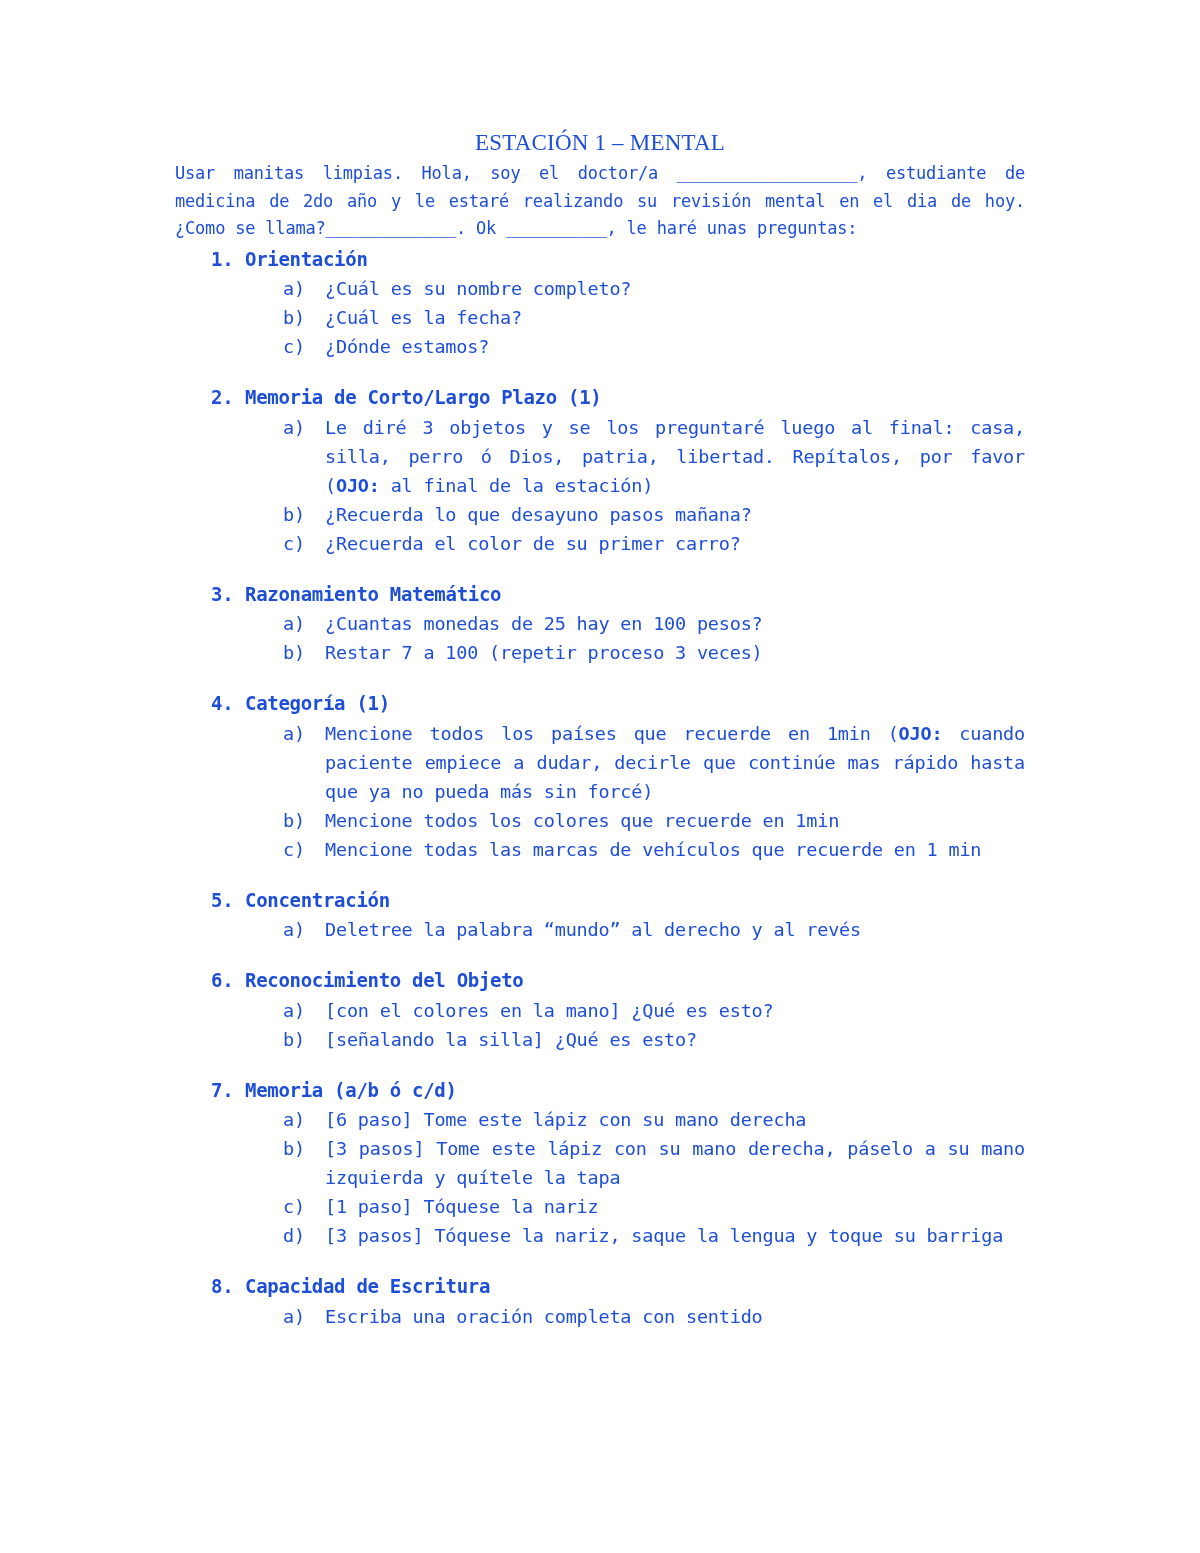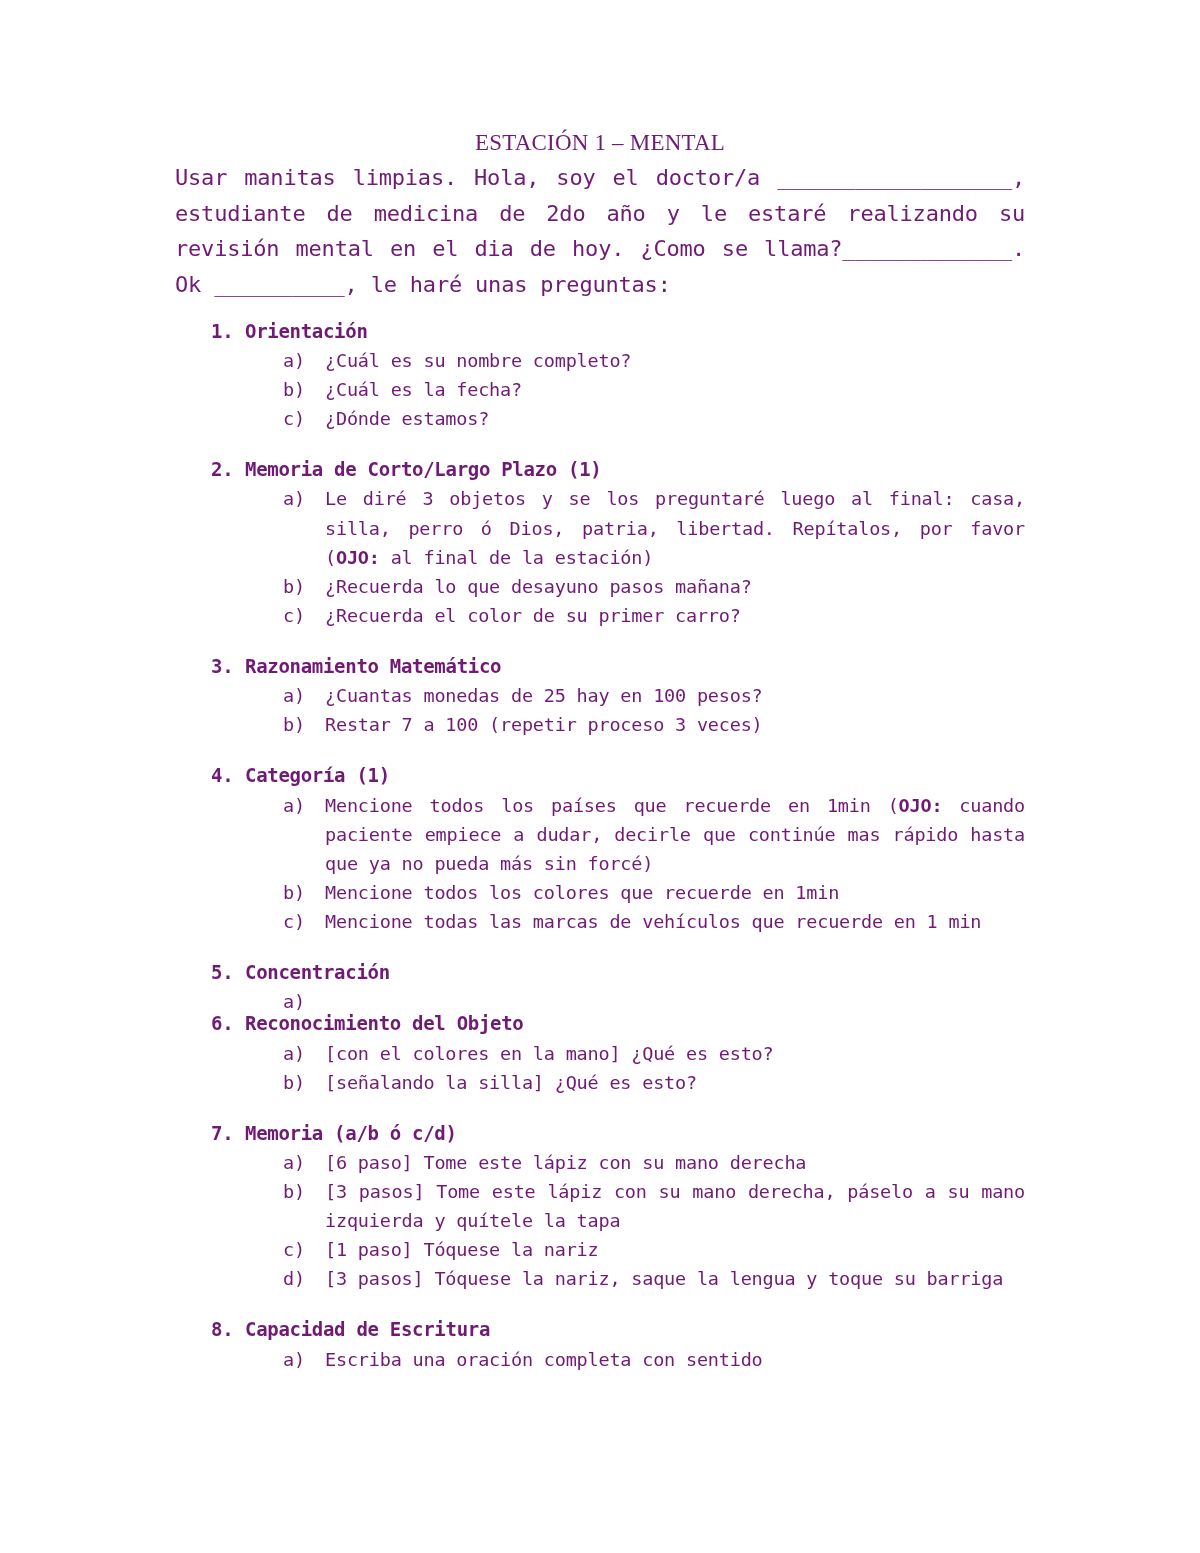--- a/index.html
+++ b/index.html
@@ -8,35 +8,35 @@
     background: #ffffff;
   }
   .page {
     position: relative;
     width: 1200px;
     height: 1553px;
     background: #ffffff;
     box-sizing: border-box;
     padding: 130px 175px 8px 175px;
     font-family: "DejaVu Sans Mono", monospace;
-    color: #701a75;
+    color: #1d4ed8;
   }
   .doc-title {
     text-align: center;
     font-family: "Liberation Serif", serif;
     font-size: 23px;
     font-weight: normal;
     letter-spacing: 0.2px;
     margin: 0 0 4px 0;
   }
   .intro {
-    font-size: 22px;
+    font-size: 17px;
     line-height: 1.62;
     text-align: justify;
-    margin: 0 0 14px 0;
+    margin: 0 0 2px 0;
     letter-spacing: -0.2px;
   }
   ol.sections {
     list-style: none;
     margin: 0;
     padding: 0;
   }
   ol.sections > li {
     position: relative;
     margin: 0 0 0 0;
@@ -145,21 +145,21 @@
     </li>
 
     <div class="gap"></div>
 
     <li>
       <div class="sec-head">
         <span class="sec-num">5.</span>
         <span>Concentración</span>
       </div>
       <ol class="subitems">
-        <li><span class="sub-letter">a)</span></li>
+        <li><span class="sub-letter">a)</span><span>Deletree la palabra  “mundo”  al derecho y al revés</span></li>
       </ol>
     </li>
 
     <div class="gap"></div>
 
     <li>
       <div class="sec-head">
         <span class="sec-num">6.</span>
         <span>Reconocimiento del Objeto</span>
       </div>

